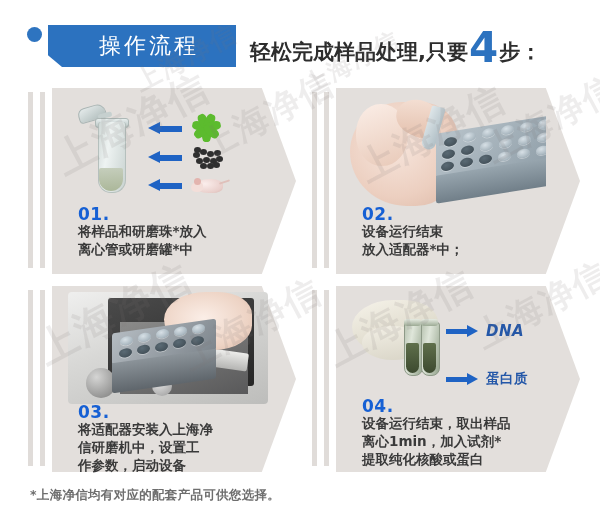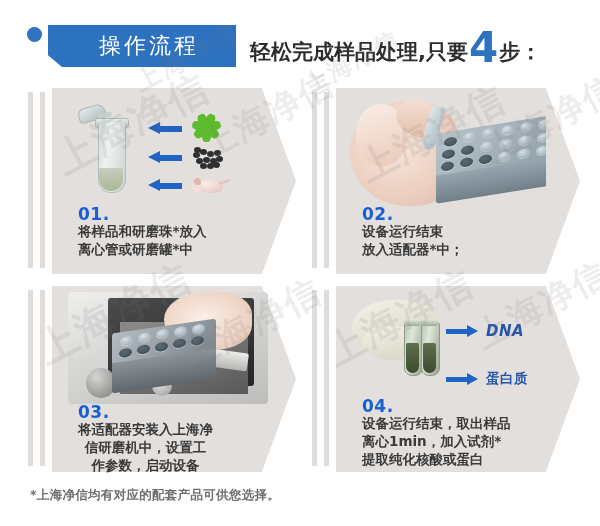--- a/index.html
+++ b/index.html
@@ -421,21 +421,21 @@
             <span class="hole" style="left:7px;top:17px"></span>
               <span class="hole" style="left:25px;top:16px"></span>
             <span class="hole" style="left:43px;top:16px"></span>
               <span class="hole" style="left:61px;top:15px"></span>
             <span class="hole" style="left:79px;top:15px"></span>
           </div>
           <div class="front"></div>
         </div>
       </div>
       <div class="step-no" style="top:116px;">03.</div>
-      <div class="step-text" style="top:134px;text-align:center;">将适配器安装入上海净
+      <div class="step-text" style="top:134px;">将适配器安装入上海净
 信研磨机中，设置工
 作参数，启动设备</div>
     </div>
   </div>
 
   <div class="panel p4">
     <div class="bar bar-a"></div>
     <div class="bar bar-b"></div>
     <div class="chev"></div>
     <div class="pcontent">

